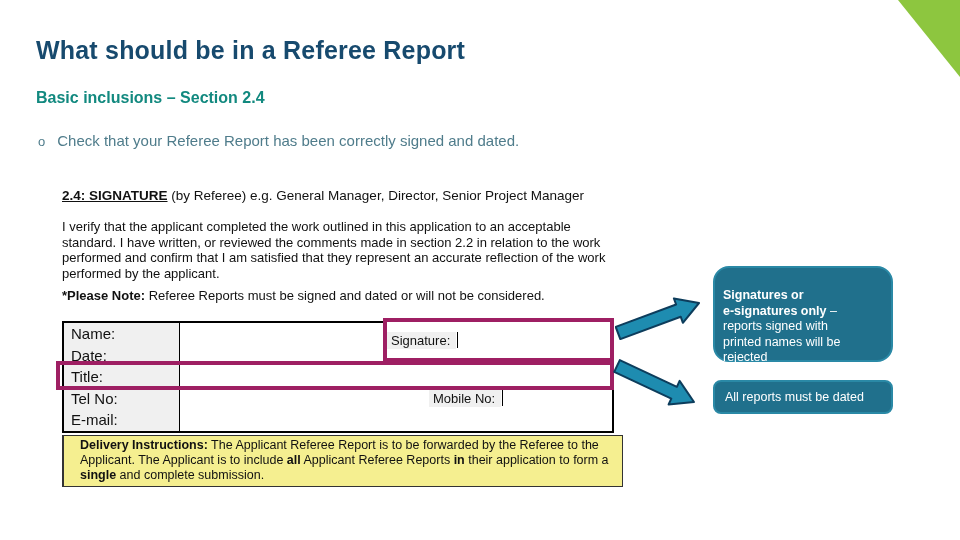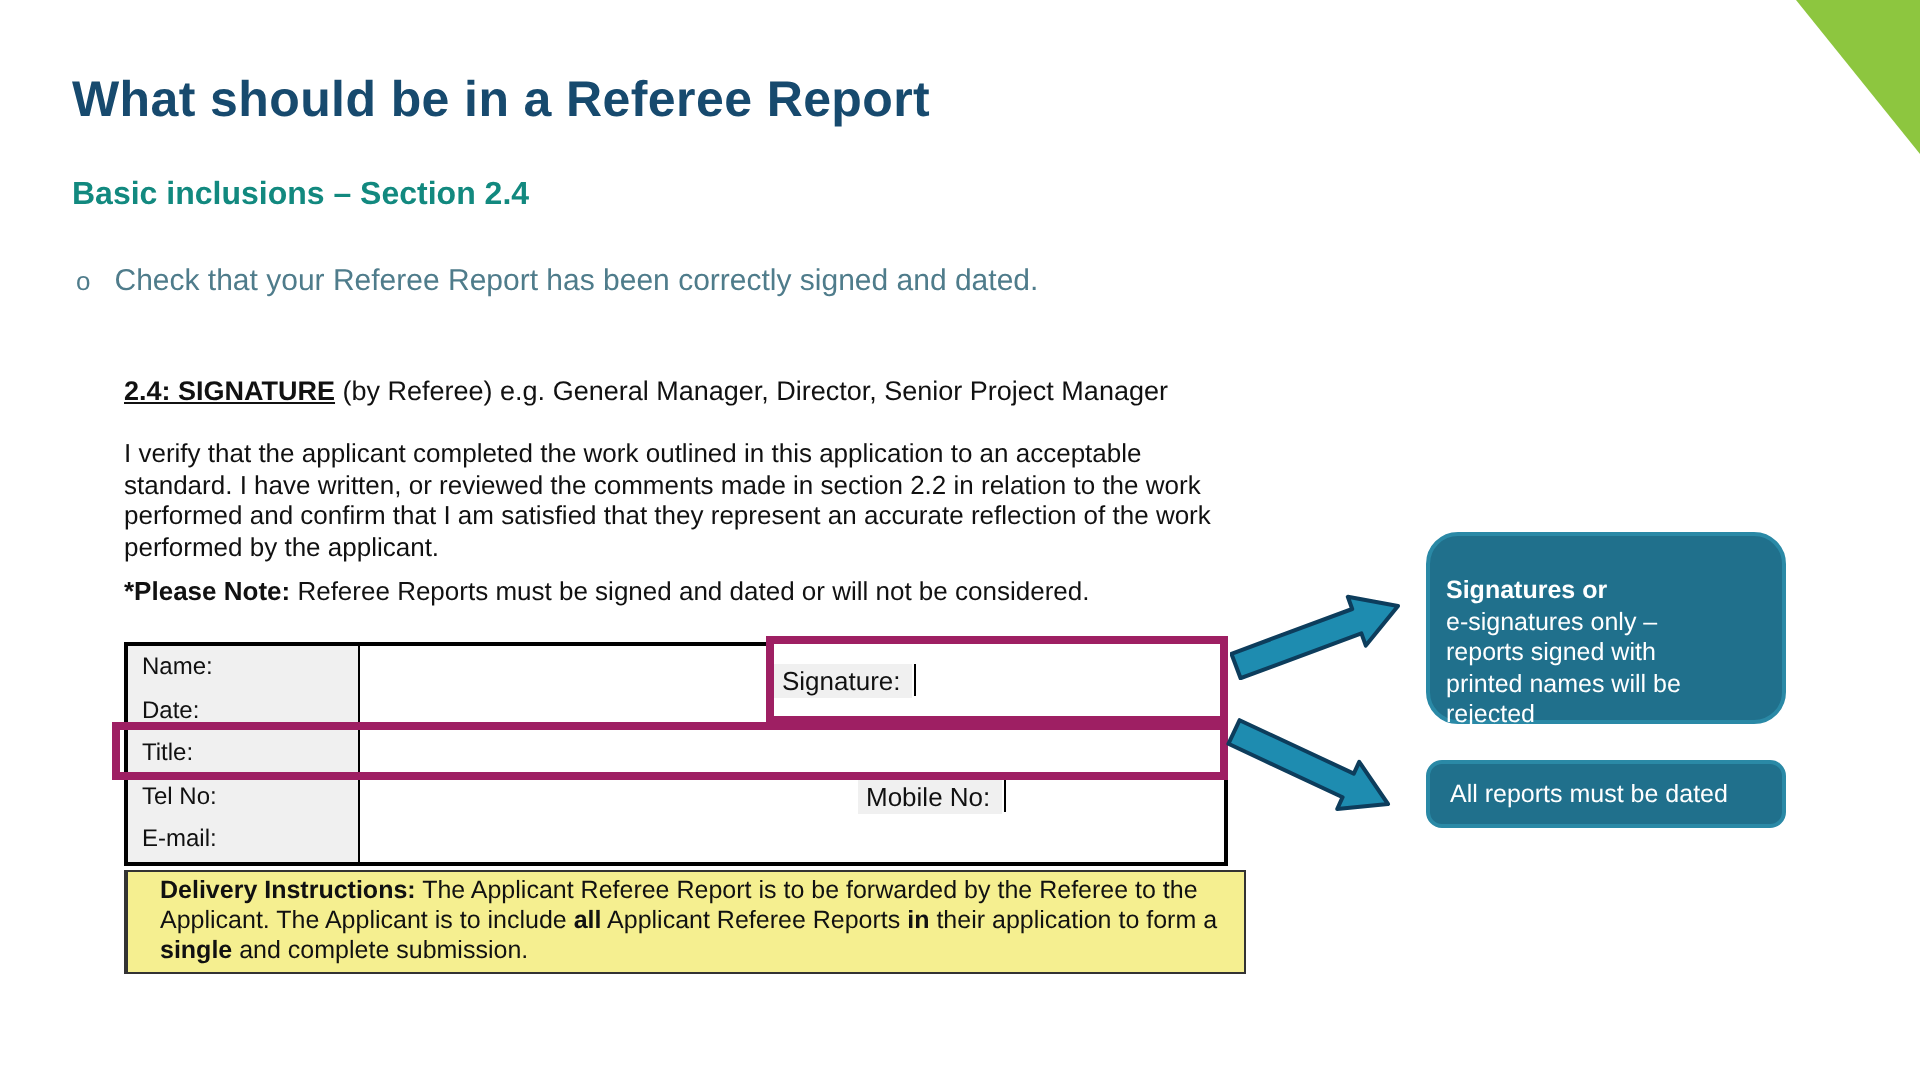--- a/index.html
+++ b/index.html
@@ -21,21 +21,21 @@
   
   .form{position:absolute;left:62px;top:185px;width:560px;height:310px;color:var(--form-text);}
   .form-heading{position:absolute;left:0;top:3px;font-size:13.5px;font-weight:bold;white-space:nowrap;}
   .form-para{position:absolute;left:0;top:34px;width:545px;margin:0;font-size:13px;line-height:15.5px;}
   .form-note{position:absolute;left:0;top:103px;margin:0;font-size:13px;white-space:nowrap;}
 
   .form-table{position:absolute;left:0;top:136px;width:548px;height:108px;
               border:2px solid #000;background:#fff;}
   .labels-col{position:absolute;left:0;top:0;width:115px;height:100%;
               background:var(--table-label-bg);border-right:1px solid #000;}
-  .row-label{height:21.6px;line-height:21.6px;padding-left:7px;font-size:12px;}
+  .row-label{height:21.6px;line-height:21.6px;padding-left:7px;font-size:15px;}
 
   .hl-box{position:absolute;border:4px solid var(--highlight-magenta);box-sizing:border-box;}
   .sig-box{left:321px;top:133px;width:231px;height:44px;display:flex;align-items:center;background:#fff;}
   .date-box{left:-6px;top:176px;width:558px;height:29px;background:transparent;}
   .field-label{background:var(--table-label-bg);font-size:13px;padding:1px 6px 1px 4px;}
   .field-line{width:1px;height:16px;background:#000;margin-left:1px;}
   .mobile-wrap{position:absolute;left:323px;top:203px;height:20px;display:flex;align-items:center;padding-left:44px;}
 
   .delivery{position:absolute;left:0;top:250px;width:536px;background:var(--highlight-yellow);
             border:1px solid #333;border-left-width:2px;padding:2px 6px 3px 16px;
@@ -102,20 +102,20 @@
 
   <svg class="arrow-svg arrow-1" width="90" height="45" viewBox="0 0 90 45">
     <polygon points="0.7,31.9 61.1,9.5 58.9,3.4 84,8 67.9,27.8 65.7,21.7 5.3,44.1" style="fill:var(--arrow-fill);stroke:var(--arrow-stroke);stroke-width:2;stroke-linejoin:round;"></polygon>
   </svg>
 
   <svg class="arrow-svg arrow-2" width="90" height="52" viewBox="0 0 90 52">
     <polygon points="7.8,2.1 64.9,28.8 67.6,22.9 82,44 56.6,46.5 59.3,40.6 2.2,13.9" style="fill:var(--arrow-fill);stroke:var(--arrow-stroke);stroke-width:2;stroke-linejoin:round;"></polygon>
   </svg>
 
   <div class="callout callout-1">
-    <p><span style="font-weight: bold;">Signatures or</span><br><span style="font-weight: normal;">e-signatures only</span><span> – reports signed with printed names will be rejected</span></p>
+    <p><span style="font-weight: bold;">Signatures or</span><br><span style="font-weight: bold;">e-signatures only</span><span> – reports signed with printed names will be rejected</span></p>
   </div>
 
   <div class="callout callout-2">
     <span>All reports must be dated</span>
   </div>
 
 </div>
 
 </body></html>

